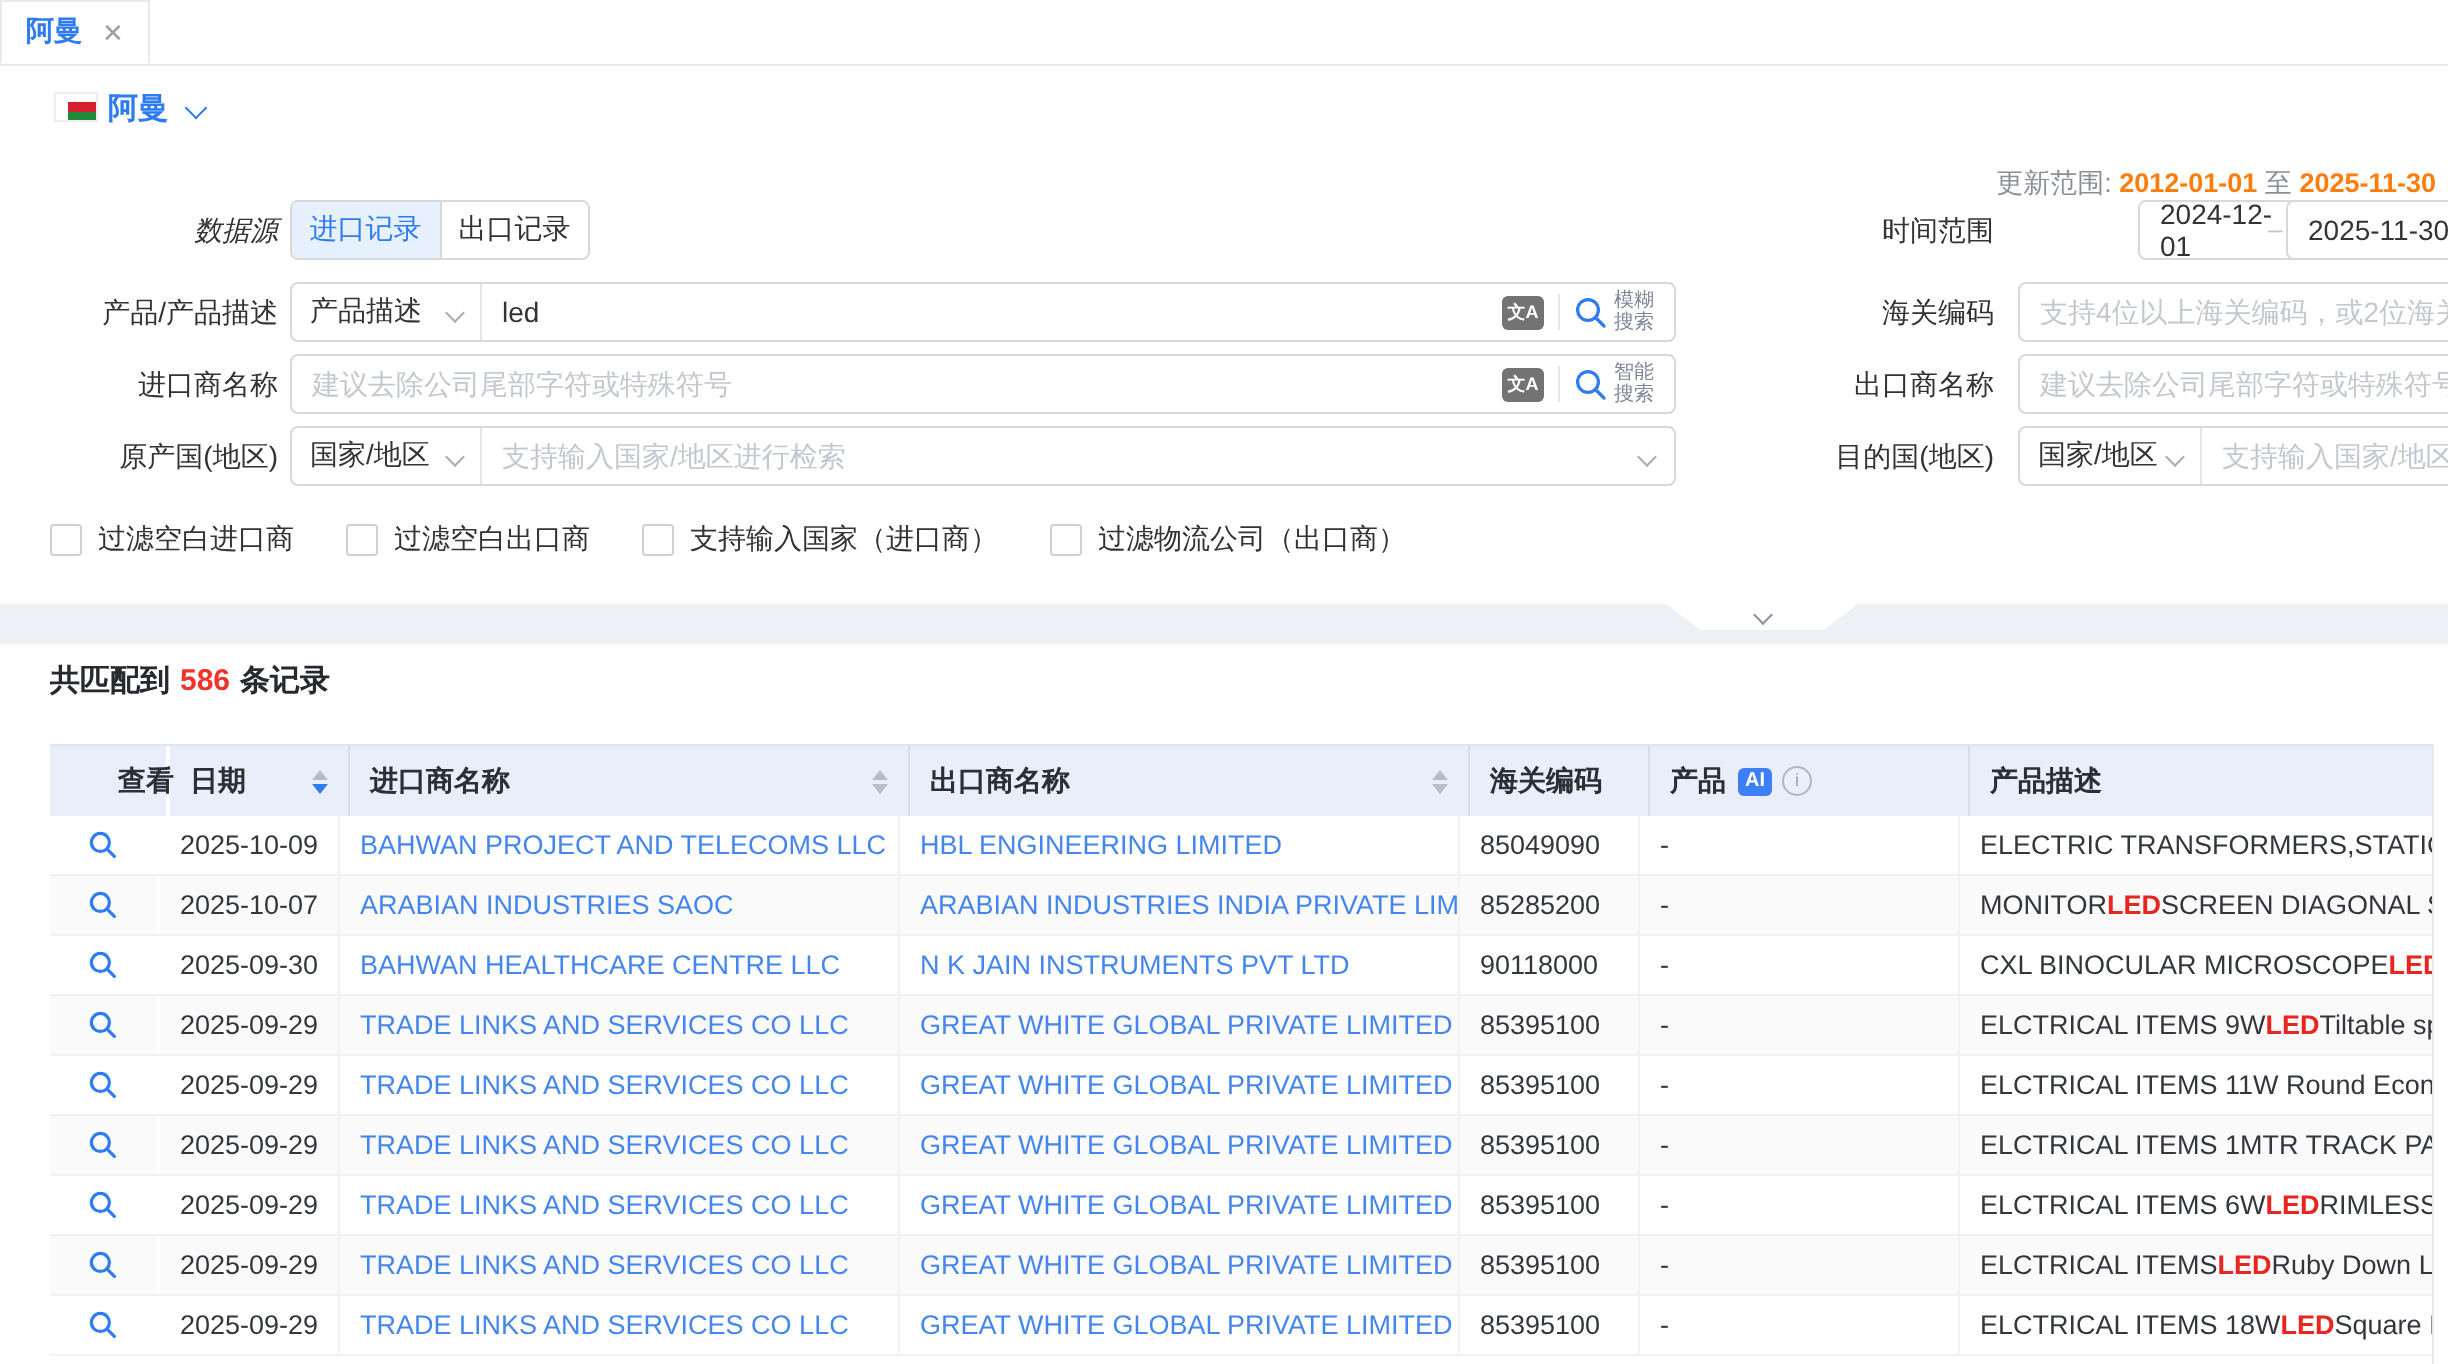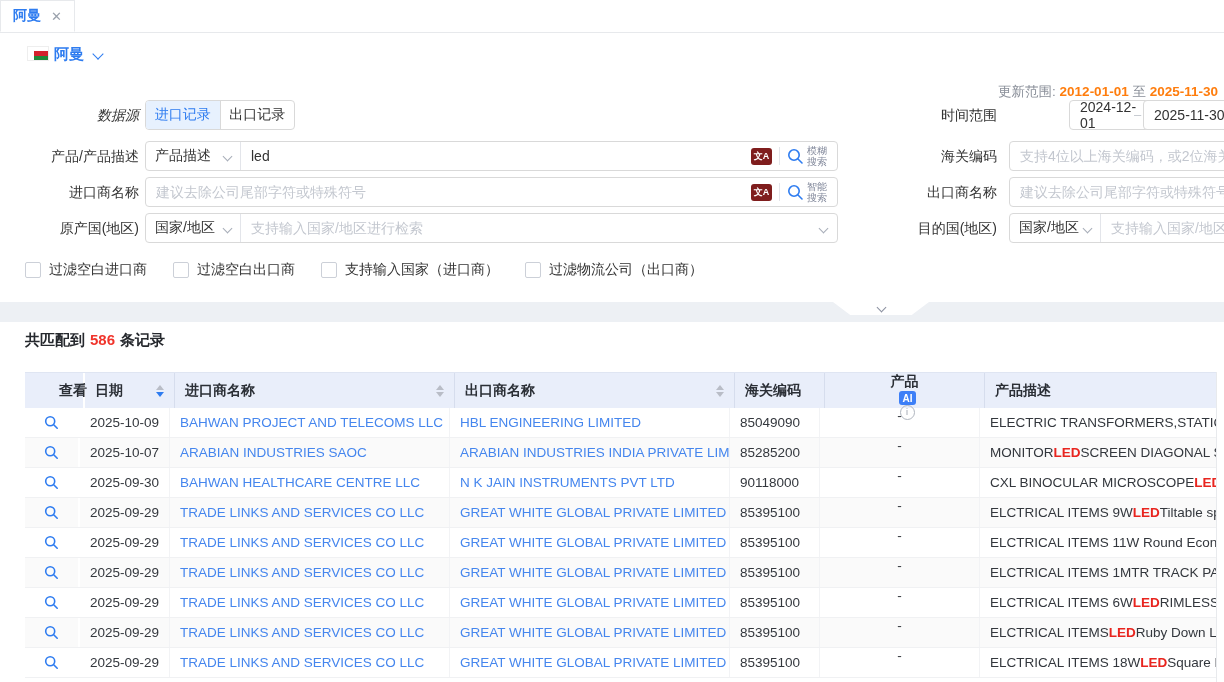--- a/index.html
+++ b/index.html
@@ -47,21 +47,21 @@
 
   .grp{position:absolute;height:30px;border:1px solid #d9d9d9;border-radius:4px;display:flex;align-items:center;
        box-sizing:border-box;background:#fff;}
   .grp-select{display:flex;align-items:center;justify-content:space-between;width:95px;padding:0 9px;
               height:100%;border-right:1px solid #e3e5ea;box-sizing:border-box;font-size:14px;color:#333;cursor:pointer;flex:none;}
   .grp-select .chev, .tail-chev{border-color:#a7adb8;width:6px;height:6px;border-width:0 1.4px 1.4px 0;border-style:solid;}
   .grp input{flex:1;min-width:0;border:none;outline:none;background:transparent;font-size:14px;color:#333;
              padding:0 10px;height:26px;font-family:inherit;}
   .grp input::placeholder{color:#c3c7cf;}
   .suffix{display:flex;align-items:center;gap:7px;padding-right:8px;flex:none;}
-  .tr-icon{width:21px;height:17px;border-radius:3px;background:#7f1d1d;color:#fff;font-size:9px;font-weight:700;
+  .tr-icon{width:21px;height:17px;border-radius:3px;background:#737373;color:#fff;font-size:9px;font-weight:700;
            display:flex;align-items:center;justify-content:center;letter-spacing:0;flex:none;cursor:pointer;}
   .vdiv{width:1px;height:18px;background:#e3e5ea;flex:none;}
   .sch{display:flex;align-items:center;gap:3px;cursor:pointer;}
   .sch-label{width:22px;font-size:10px;line-height:11px;color:#80879a;word-break:break-all;}
   .tail-chev{margin-left:auto;margin-right:10px;transform:rotate(45deg);flex:none;}
 
   .datebox{position:absolute;top:100px;height:30px;border:1px solid #d9d9d9;border-radius:4px;background:#fff;
            box-sizing:border-box;display:flex;align-items:center;padding:0 8px 0 10px;font-size:14px;color:#333;}
   .datebox .val{flex:1;}
   .cal{width:12px;height:11px;border:1.3px solid #b4bac4;border-radius:2px;position:relative;flex:none;}
@@ -90,21 +90,21 @@
   .trow{display:flex;height:30px;border-bottom:1px solid #f0f1f3;box-sizing:border-box;background:#fff;}
   .trow:nth-child(even){background:#fafafa;}
   .td{display:flex;align-items:center;padding:0 10px;font-size:13.5px;color:#33373d;box-sizing:border-box;
       border-right:1px solid #f2f3f5;flex:none;white-space:nowrap;overflow:hidden;}
   .col0{width:55px;justify-content:center;border-right:2px solid #fff !important;}
   .thead .col0{border-right:2px solid #fff !important;padding-left:48px;}
   .col1{width:90px;}
   .col2{width:280px;}
   .col3{width:280px;}
   .col4{width:90px;}
-  .col5{width:160px;flex-direction:column;}
+  .col5{width:160px;}
   .col6{width:300px;border-right:none !important;}
   .link{color:#4586ee;cursor:pointer;}
   .hl{color:#e8251f;font-weight:700;}
   .sorters{display:inline-flex;flex-direction:column;gap:2px;margin-left:auto;cursor:pointer;}
   .car-up{width:0;height:0;border-left:4px solid transparent;border-right:4px solid transparent;border-bottom:5px solid #b9bdc7;}
   .car-dn{width:0;height:0;border-left:4px solid transparent;border-right:4px solid transparent;border-top:5px solid #b9bdc7;}
   .car-dn.active{border-top-color:#2e7cf0;}
   .ai-badge{background:#3d7ff7;color:#fff;font-size:10px;font-weight:700;border-radius:3px;padding:1.5px 3.5px;margin-left:6px;}
   .info-icon{width:13px;height:13px;border:1px solid #b0b6bf;border-radius:50%;margin-left:5px;color:#9aa1ac;
              font-size:9px;line-height:13px;text-align:center;font-weight:400;}

